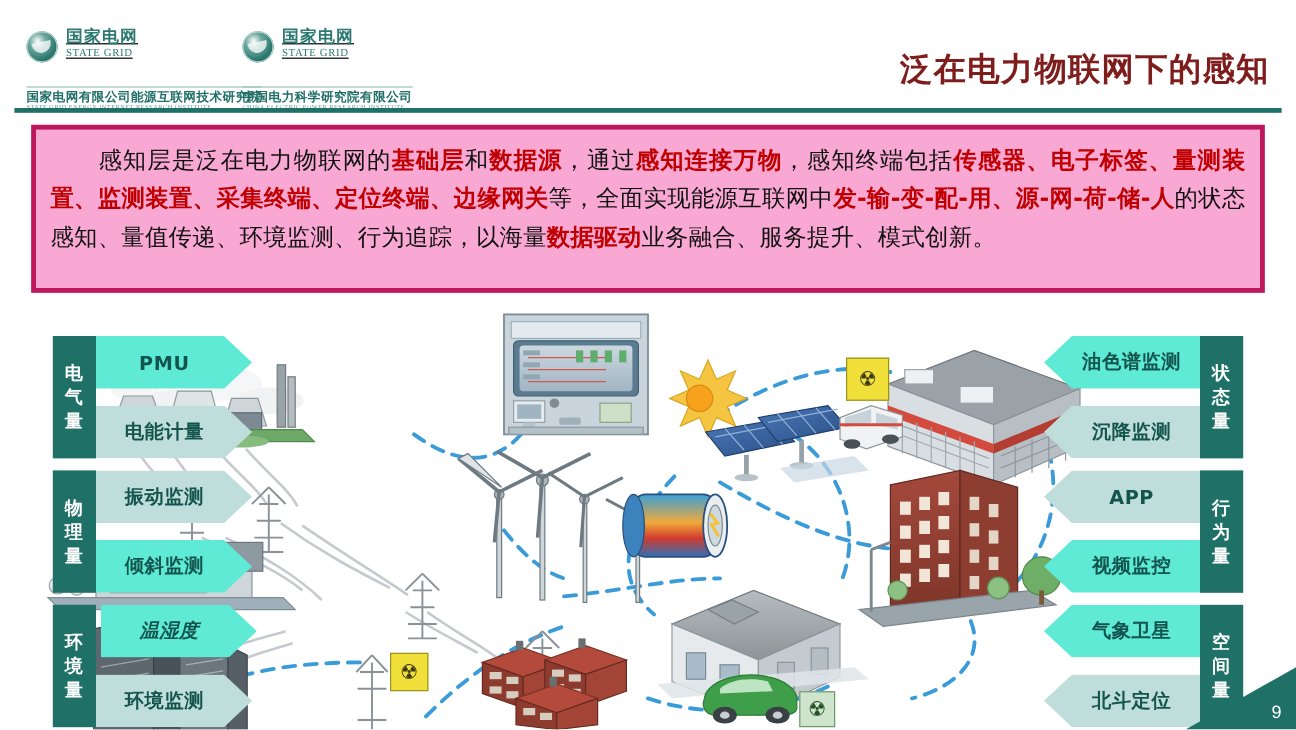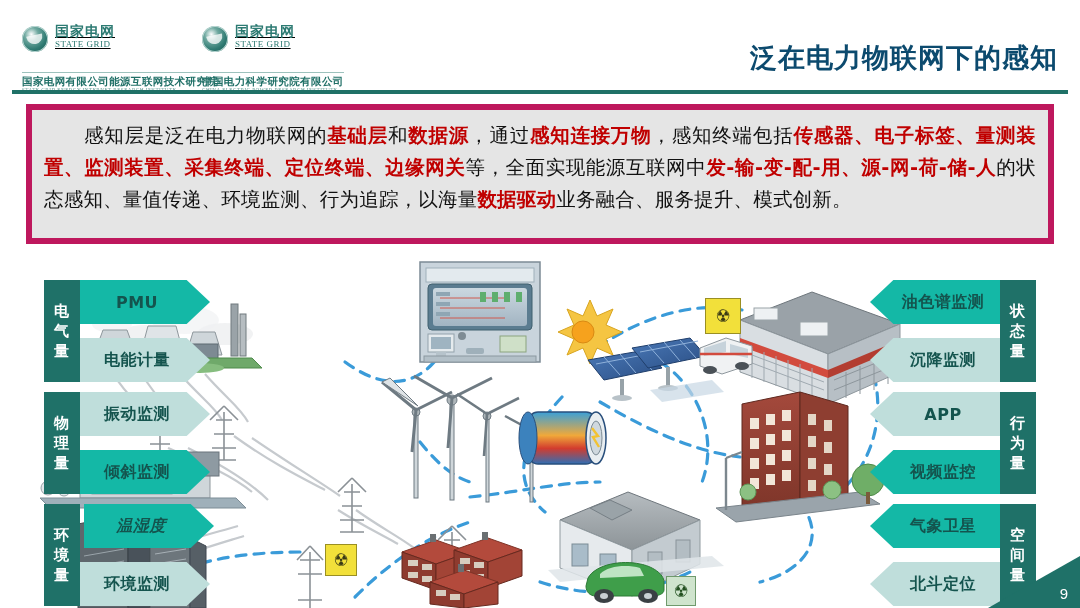--- a/index.html
+++ b/index.html
@@ -55,36 +55,36 @@
   }
   .logo-sub-en {
     font-family: "Liberation Serif", serif;
     font-size: 5.2px; color: #5f9a94; letter-spacing: .45px;
     line-height: 7px; white-space: nowrap;
   }
 
   #page-title {
     position: absolute; right: 22px; top: 40px;
     font-family: "DejaVu Sans", sans-serif;
-    font-size: 27px; font-weight: bold; color: #0c4a6e;
+    font-size: 27px; font-weight: bold; color: #7f1d1d;
     letter-spacing: 1px; white-space: nowrap;
   }
   #header-rule {
     position: absolute; left: 12px; top: 90px;
     width: 1056px; height: 4px; background: #1f7167;
   }
 
   
   #textbox {
     position: absolute; left: 26px; top: 104px;
     width: 1028px; height: 140px;
-    border: 6px solid #be185d;
+    border: 4px solid #be185d;
     box-sizing: border-box;
     padding: 10px 12px 0 12px;
-    background: #e5e5e5;
+    background: #f9a8d4;
   }
   #textbox p {
     margin: 0;
     font-family: "DejaVu Sans", sans-serif;
     font-size: 19.5px;
     line-height: 32px;
     color: #111111;
     text-indent: 40px;
     text-align: justify;
     letter-spacing: .2px;
@@ -116,21 +116,21 @@
     position: absolute;
     height: 44px;
     background: #bfdedb;
     display: flex; align-items: center; justify-content: center;
     color: #14544e;
     font-family: "DejaVu Sans", sans-serif;
     font-size: 16px; font-weight: bold;
     letter-spacing: .5px;
     box-sizing: border-box;
   }
-  .chev.light { background: #14b8a6; }
+  .chev.light { background: #5eead4; }
   .chev.right-point { clip-path: polygon(0 0, 82% 0, 100% 50%, 82% 100%, 0 100%); padding-right: 16px; }
   .chev.left-point  { clip-path: polygon(18% 0, 100% 0, 100% 100%, 18% 100%, 0 50%); padding-left: 16px; }
 
   
   #corner-wedge {
     position: absolute; right: 0; bottom: 0;
     width: 0; height: 0;
     border-left: 92px solid transparent;
     border-bottom: 52px solid #1f7168;
   }

